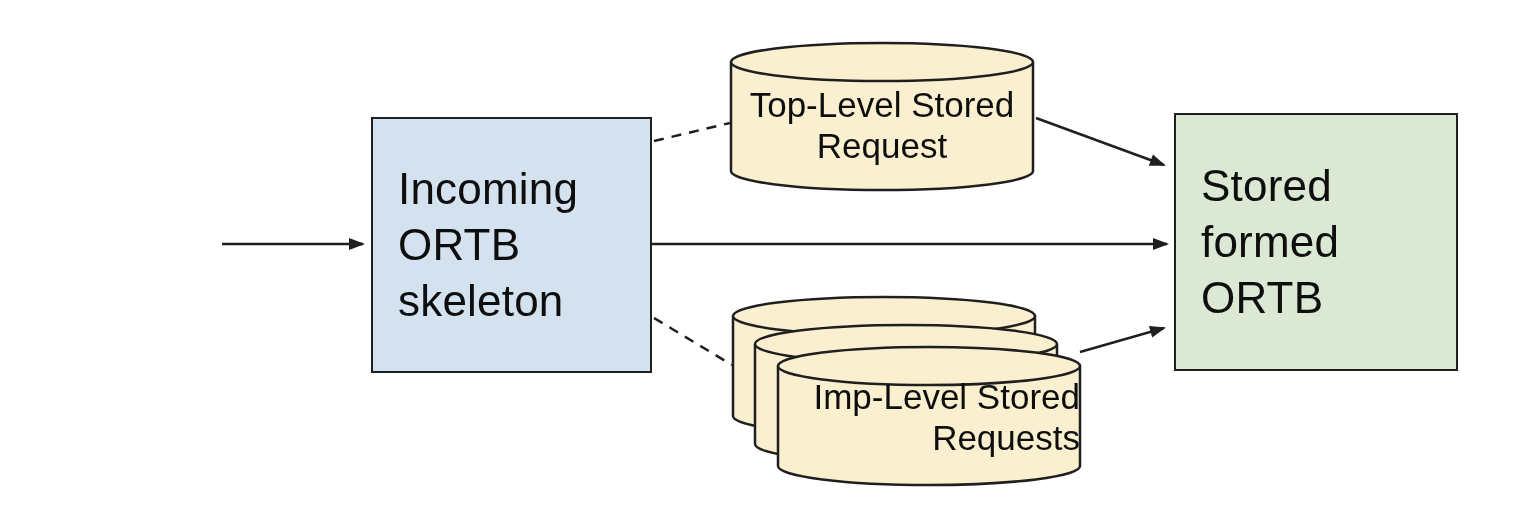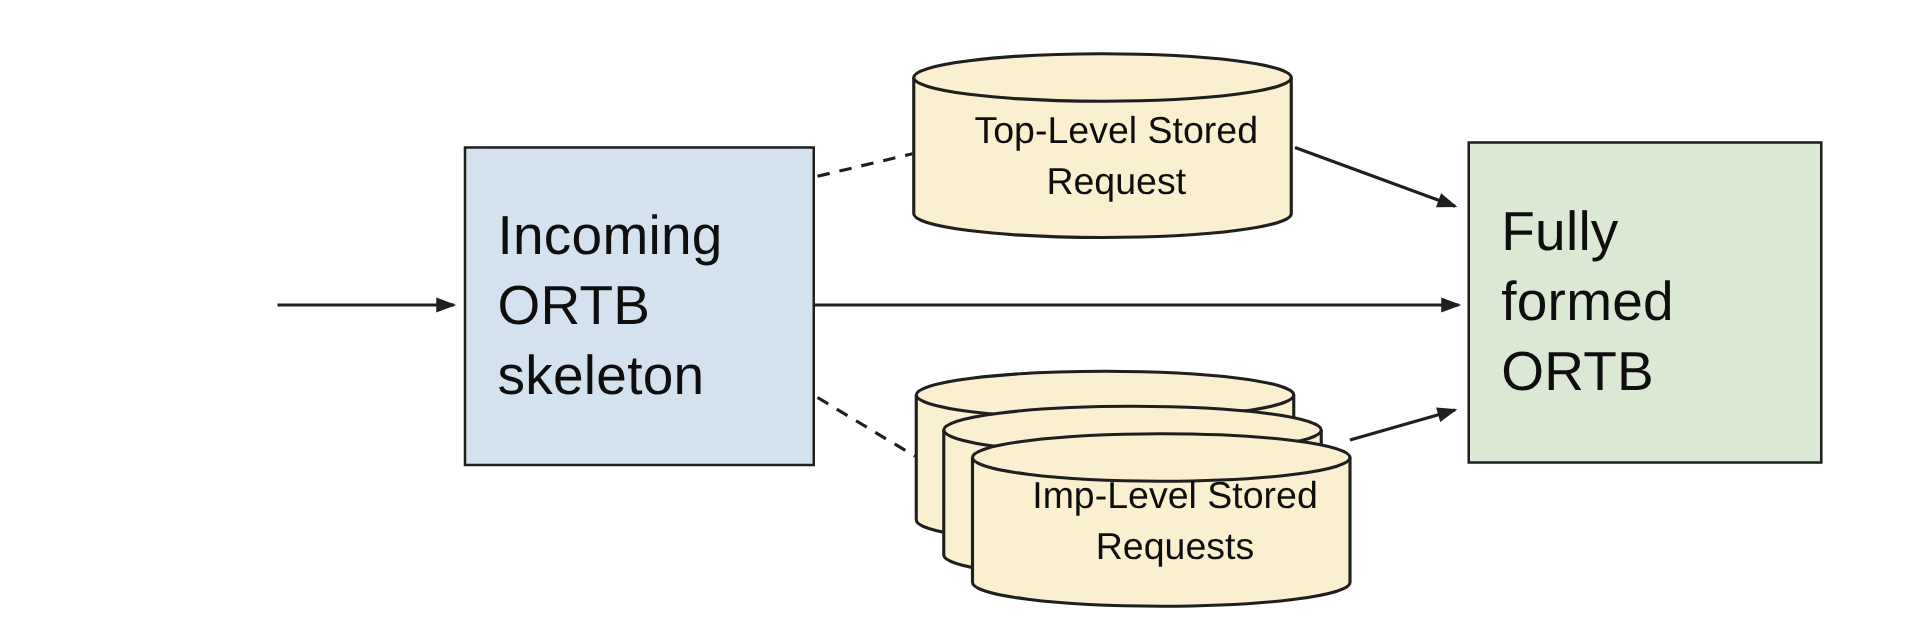--- a/index.html
+++ b/index.html
@@ -38,24 +38,23 @@
     position: absolute;
     z-index: 2;
     white-space: pre-line;
   }
   .label-lg {
     font-size: 44px;
     line-height: 56px;
     letter-spacing: 0.2px;
   }
   .label-md {
-    font-size: 30px;
+    font-size: 35px;
     line-height: 41px;
     text-align: center;
-    margin-left: 11px;
   }
   .node-box {
     position: absolute;
     z-index: 2;
     box-sizing: border-box;
     border: 2.5px solid var(--stroke, #1f1f1f);
     display: flex;
     align-items: center;
   }
   #skeleton-box {
@@ -73,20 +72,21 @@
   #prebid-label {
     left: 54px; top: 184px;
   }
   #top-cylinder-label {
     left: 731px; top: 84px;
     width: 302px;
   }
   #imp-cylinder-label {
     left: 778px; top: 376px;
     width: 302px;
+    text-align: right;
   }
 </style>
 </head>
 <body>
 
 <div id="canvas">
 
   <svg id="edges-svg" viewBox="0 0 1532 514" xmlns="http://www.w3.org/2000/svg">
     <defs>
       <marker id="arrowhead" markerUnits="userSpaceOnUse" markerWidth="18" markerHeight="14" refX="15" refY="7" orient="auto">
@@ -122,21 +122,21 @@
   </svg>
 
 
   <div id="skeleton-box" class="node-box">
     <div class="label-lg" style="white-space: pre-line;">Incoming
 ORTB
 skeleton</div>
   </div>
 
   <div id="result-box" class="node-box">
-    <div class="label-lg" style="white-space: pre-line;">Fully
+    <div class="label-lg" style="white-space: pre-line;">Stored
 formed
 ORTB</div>
   </div>
 
   <div id="top-cylinder-label" class="node-label label-md">Top-Level Stored
 Request</div>
 
   <div id="imp-cylinder-label" class="node-label label-md">Imp-Level Stored
 Requests</div>
 

